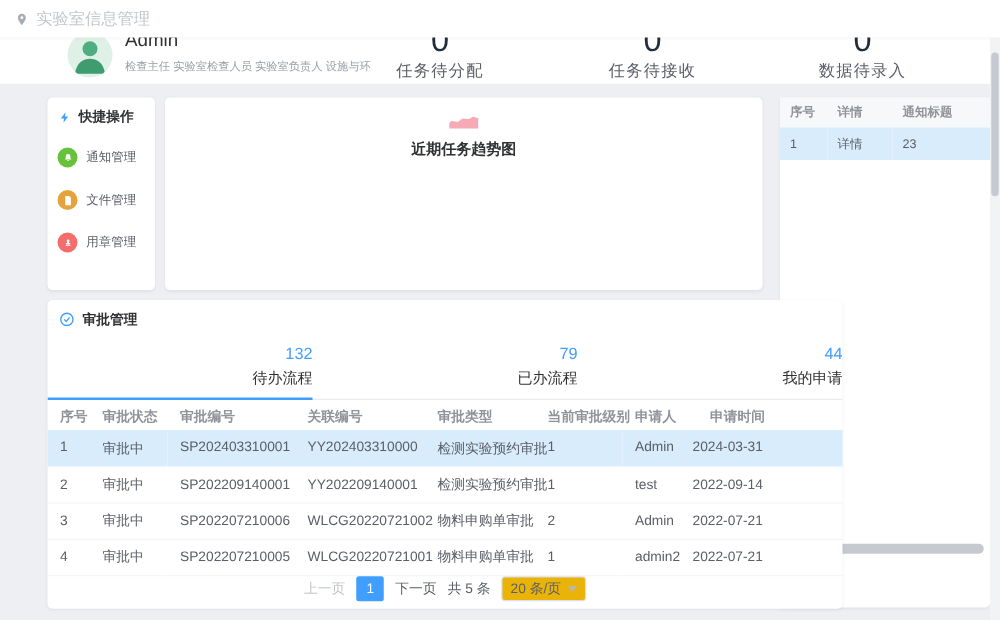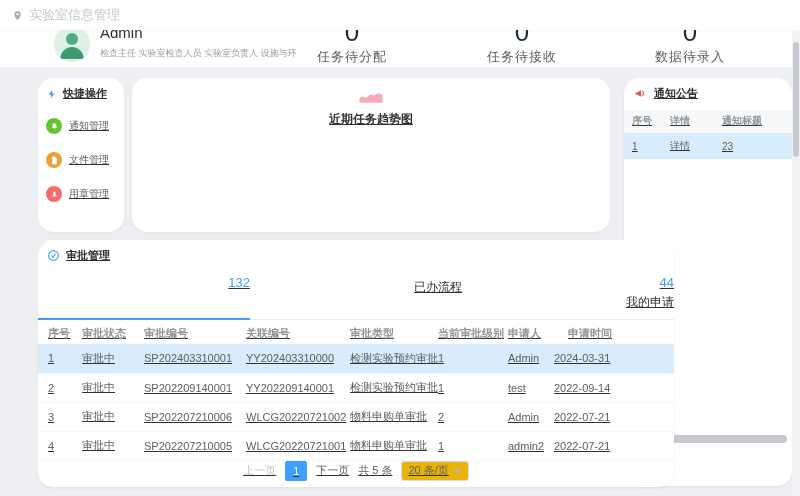--- a/index.html
+++ b/index.html
@@ -23,21 +23,21 @@
   
   .summary { position:absolute; top:0; left:0; width:100%; height:67px; background:#fff; z-index:10; }
   .avatar { position:absolute; left:54px; top:26px; width:36px; height:36px; border-radius:50%; overflow:hidden; background:#e3f2e9; }
   .user-name { position:absolute; left:100px; top:24px; font-size:15px; color:#303133; }
   .user-roles { position:absolute; left:100px; top:47px; font-size:9px; color:#9aa0a6; width:260px; white-space:nowrap; overflow:hidden; }
   .stat { position:absolute; top:0; width:140px; text-align:center; }
   .stat-value { font-size:26px; line-height:28px; margin-top:18px; color:#1f2d3d; }
   .stat-label { font-size:13px; color:#5a5e66; margin-top:2px; letter-spacing:1px; }
 
   
-  .panel { position:absolute; background:#fff; border-radius:15px; box-shadow:0 1px 3px rgba(0,0,0,.06);text-decoration:underline; }
+  .panel { position:absolute; background:#fff; border-radius:4px; box-shadow:0 1px 3px rgba(0,0,0,.06); }
   .panel-head { display:flex; align-items:center; gap:6px; padding:8px 9px; font-size:11px; font-weight:bold; color:#303133; }
   .icon { display:inline-flex; align-items:center; justify-content:center; flex:none; }
 
   .quick   { left:38px;  top:78px;  width:86px;  height:154px; }
   .trend   { left:132px; top:78px;  width:478px; height:154px; }
   .notice  { left:624px; top:78px;  width:168px; height:408px; }
   .approval{ left:38px;  top:240px; width:636px; height:247px; overflow:hidden; }
 
   
   .qa-item { display:flex; align-items:center; gap:7px; padding:9px 8px; cursor:pointer; }
@@ -160,29 +160,20 @@
       <svg width="26" height="16" viewBox="0 0 36 20">
           <path d="M2 18 L2 12 C6 6 10 14 14 9 C18 4 22 10 26 6 C30 3 32 8 34 6 L34 18 Z" fill="#f6aab6"></path>
         </svg>
     </span>
     <span>近期任务趋势图</span>
   </div>
   <div style="height:110px;"></div>
 </div>
 
 <div class="panel notice">
-  <div class="panel-head">
-    <span class="icon">
-      <svg width="15" height="13" viewBox="0 0 24 24">
-        <path d="M3 10v4h3l7 4V6l-7 4H3z" fill="#e04b4b"></path>
-        <path d="M16 8c2 1.5 2 6.5 0 8" stroke="#e04b4b" stroke-width="2" fill="none" stroke-linecap="round"></path>
-      </svg>
-    </span>
-    <span>通知公告</span>
-  </div>
   <table class="notice-table">
     <colgroup>
         <col style="width:38px">
         <col style="width:52px">
         <col style="width:78px">
       </colgroup>
     <thead>
       <tr>
         <th>序号</th>
         <th>详情</th>
@@ -207,22 +198,24 @@
         <circle cx="12" cy="12" r="9" fill="none" stroke="#409EFF" stroke-width="2"></circle>
         <path d="M8 12l3 3 5-6" stroke="#409EFF" stroke-width="2" fill="none"></path>
       </svg>
     </span>
     <span>审批管理</span>
   </div>
 
   <div class="tabs">
     <div class="tab active">
       <div class="tab-count">132</div>
+      <div class="tab-label">待办流程</div>
     </div>
     <div class="tab">
+      <div class="tab-count">79</div>
       <div class="tab-label">已办流程</div>
     </div>
     <div class="tab">
       <div class="tab-count">44</div>
       <div class="tab-label">我的申请</div>
     </div>
   </div>
 
   <table class="approval-table">
     <colgroup>

